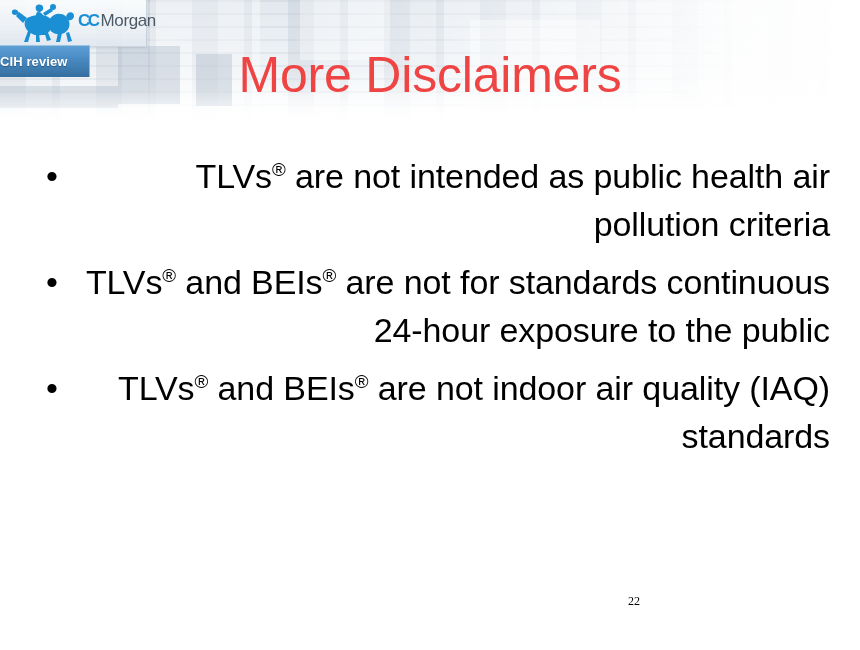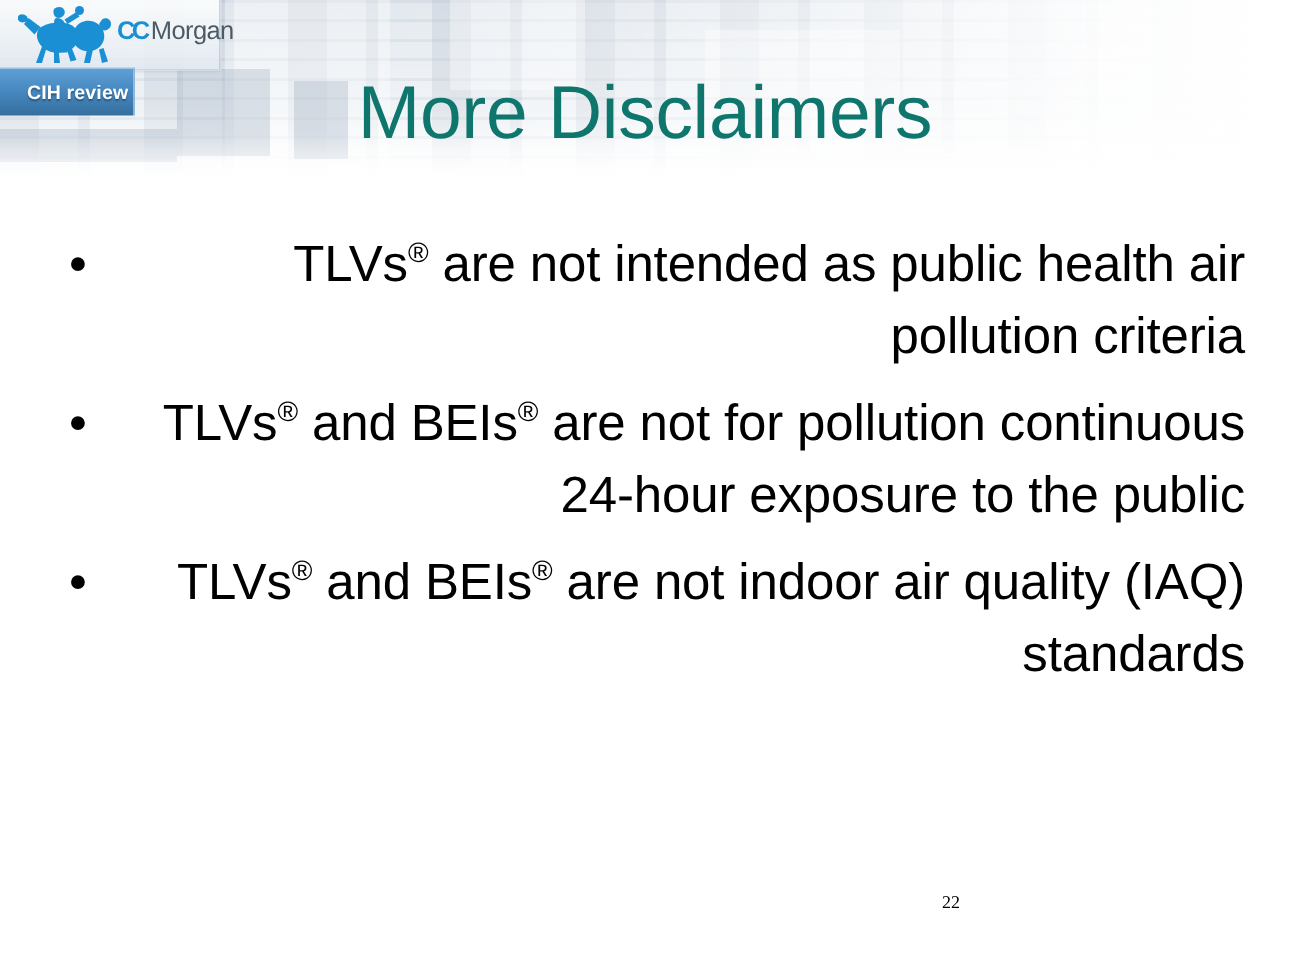--- a/index.html
+++ b/index.html
@@ -115,35 +115,35 @@
     border-top: 1px solid #9cc4e2;
     border-right: 1px solid #8fb8d8;
     display: flex;
     align-items: center;
     box-sizing: border-box;
   }
   .cih-badge-label {
     color: #ffffff;
     font-size: 13px;
     font-weight: bold;
-    padding-left: 18px;
+    padding-left: 0;
     letter-spacing: 0.1px;
     text-shadow: 0 1px 1px rgba(20,55,88,0.55);
     white-space: nowrap;
   }
 
   
   .slide-title {
     position: absolute;
     left: 0;
     top: 48px;
     width: 860px;
     text-align: center;
     font-size: 50px;
-    color: #0f766e;
+    color: #ef4444;
     font-weight: normal;
     letter-spacing: -0.2px;
     line-height: 1.1;
   }
 
   
   .body-content {
     position: absolute;
     left: 40px;
     top: 152px;
@@ -248,21 +248,21 @@
 
   <div class="body-content">
 
     <div class="bullet-row">
       <span class="bullet-marker">•</span>
       <span class="bullet-text"><span>TLVs</span><sup>®</sup><span> are not intended as public health air</span> <span>pollution criteria</span></span>
     </div>
 
     <div class="bullet-row">
       <span class="bullet-marker">•</span>
-      <span class="bullet-text"><span>TLVs</span><sup>®</sup><span> and BEIs</span><sup>®</sup><span> are not for pollution</span> <span>continuous 24-hour exposure to the public</span></span>
+      <span class="bullet-text"><span>TLVs</span><sup>®</sup><span> and BEIs</span><sup>®</sup><span> are not for standards</span> <span>continuous 24-hour exposure to the public</span></span>
     </div>
 
     <div class="bullet-row">
       <span class="bullet-marker">•</span>
       <span class="bullet-text"><span>&nbsp;TLVs</span><sup>®</sup><span> and BEIs</span><sup>®</sup><span> are not indoor air quality</span> <span>(IAQ) standards</span></span>
     </div>
 
   </div>
 
   <div class="page-number">22</div>

